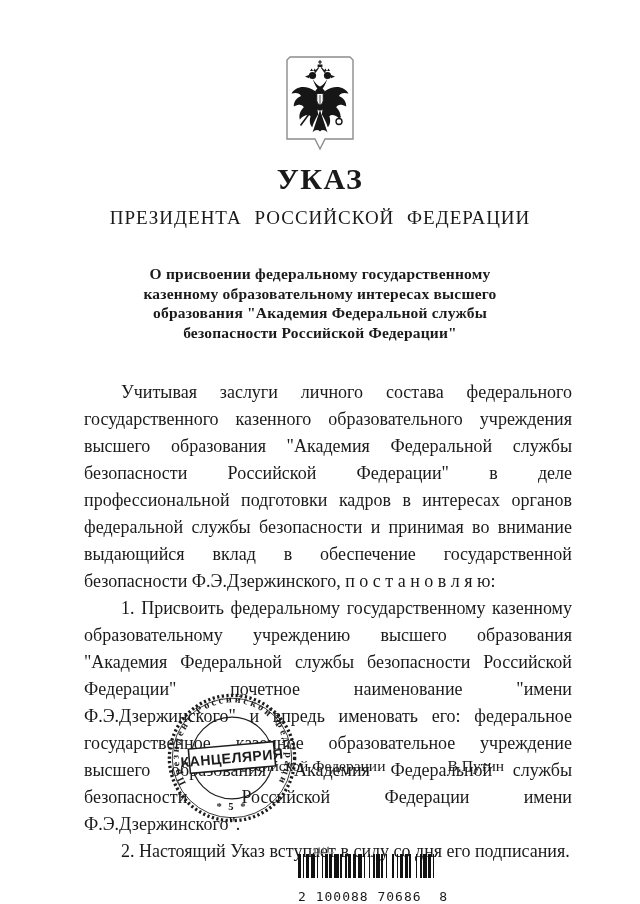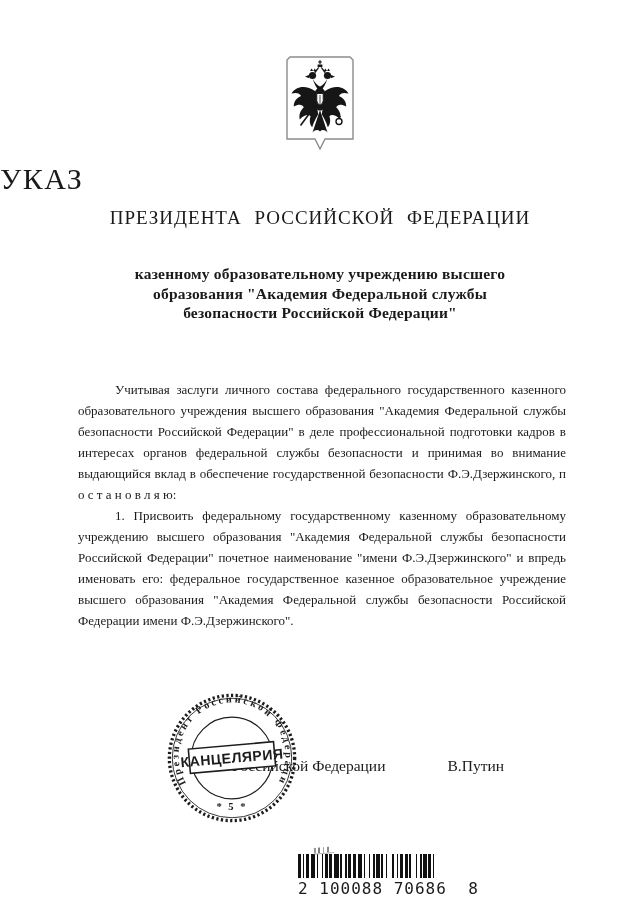--- a/index.html
+++ b/index.html
@@ -7,31 +7,31 @@
     width:640px;height:904px;background:#ffffff;position:relative;overflow:hidden;
     font-family:"Liberation Serif","DejaVu Serif",serif;color:#1a1a1a;
     -webkit-font-smoothing:antialiased;
   }
   .abs{position:absolute;}
 
   
   .emblem{left:284px;top:55px;width:72px;height:97px;}
 
   
-  .doc-kind{left:0;top:162px;width:640px;text-align:left;
-    font-size:30px;letter-spacing:1.5px;font-weight:400;}
+  .doc-kind{left:0;top:162px;width:640px;text-align:center;
+    font-size:30px;letter-spacing:1.5px;font-weight:700;}
   .issuer{left:0;top:207px;width:640px;text-align:center;
     font-size:19px;letter-spacing:1px;word-spacing:7px;}
 
   .decree-title{left:0;top:264px;width:640px;text-align:center;
     font-weight:bold;font-size:15.5px;line-height:19.6px;letter-spacing:.2px;}
 
   
-  .body-text{left:78px;top:379px;width:488px;
-    font-size:13px;line-height:21px;text-align:justify;}
+  .body-text{left:84px;top:379px;width:488px;
+    font-size:18px;line-height:27px;text-align:justify;}
   .body-text p{margin:0;text-indent:37px;}
 
   
   .signature{left:232px;top:757px;width:272px;font-size:15.5px;line-height:16px;}
   .signature .post1{padding-left:51px;}
   .signature .line2{display:flex;justify-content:space-between;margin-top:1px;}
 
   
   .issue-block{left:80px;top:812px;font-size:15.5px;line-height:21px;}
 
@@ -41,23 +41,23 @@
 
   
   .barcode{left:298px;top:846px;width:140px;}
   .artifact{position:absolute;left:16px;top:1px;width:20px;height:6px;opacity:.75;
     transform:rotate(-5deg);
     background:
       linear-gradient(90deg,#777 0 2px,transparent 2px 4px,#555 4px 6px,transparent 6px 9px,#888 9px 10px,transparent 10px 13px,#666 13px 15px,transparent 15px);
     border-bottom:1px solid #999;}
   .bars{display:flex;height:24px;width:137px;margin-top:8px;}
   .bars div{height:100%;}
-  .bc-digits{margin-top:1px;width:139px;
+  .bc-digits{margin-top:11px;width:139px;
     font-family:"DejaVu Sans Mono","Liberation Mono",monospace;
-    font-size:16px;letter-spacing:1px;white-space:pre;}
+    font-size:13px;letter-spacing:1px;white-space:pre;}
 </style>
 </head>
 <body>
 
 <div class="abs emblem">
   <svg viewBox="0 0 72 97" width="72" height="97">
 
     <path d="M6 2 L66 2 L69 5 L69 84 L41 84 L36 94 L31 84 L3 84 L3 5 Z" fill="none" stroke="#8c8c8c" stroke-width="1.4"></path>
     <g fill="#161616" stroke="none">
 
@@ -103,28 +103,30 @@
 
     <path d="M32.8 38.5 h6.4 v7 q0 3.4 -3.2 4.6 q-3.2 -1.2 -3.2 -4.6 z" fill="#ffffff" stroke="#161616" stroke-width="0.9"></path>
     <path d="M36 40 v9" stroke="#161616" stroke-width="0.8"></path>
   </svg>
 </div>
 
 <div class="abs doc-kind">УКАЗ</div>
 <div class="abs issuer">ПРЕЗИДЕНТА РОССИЙСКОЙ ФЕДЕРАЦИИ</div>
 
 <div class="abs decree-title">
-  <div>казенному образовательному учреждению высшего</div>
+  <div>О присвоении федеральному государственному</div>
+  <div>казенному образовательному интересах высшего</div>
   <div>образования "Академия Федеральной службы</div>
   <div>безопасности Российской Федерации"</div>
 </div>
 
 <div class="abs body-text">
   <p>Учитывая заслуги личного состава федерального государственного казенного образовательного учреждения высшего образования "Академия Федеральной службы безопасности Российской Федерации" в деле профессиональной подготовки кадров в интересах органов федеральной службы безопасности и принимая во внимание выдающийся вклад в обеспечение государственной безопасности Ф.Э.Дзержинского, п о с т а н о в л я ю:</p>
   <p>1. Присвоить федеральному государственному казенному образовательному учреждению высшего образования "Академия Федеральной службы безопасности Российской Федерации" почетное наименование "имени Ф.Э.Дзержинского" и впредь именовать его: федеральное государственное казенное образовательное учреждение высшего образования "Академия Федеральной службы безопасности Российской Федерации имени Ф.Э.Дзержинского".</p>
+  <p>2. Настоящий Указ вступает в силу со дня его подписания.</p>
 </div>
 
 <div class="abs signature">
   <div class="line2">
     <span>Российской Федерации</span>
     <span>В.Путин</span>
   </div>
 </div>
 
 <div class="abs stamp">

